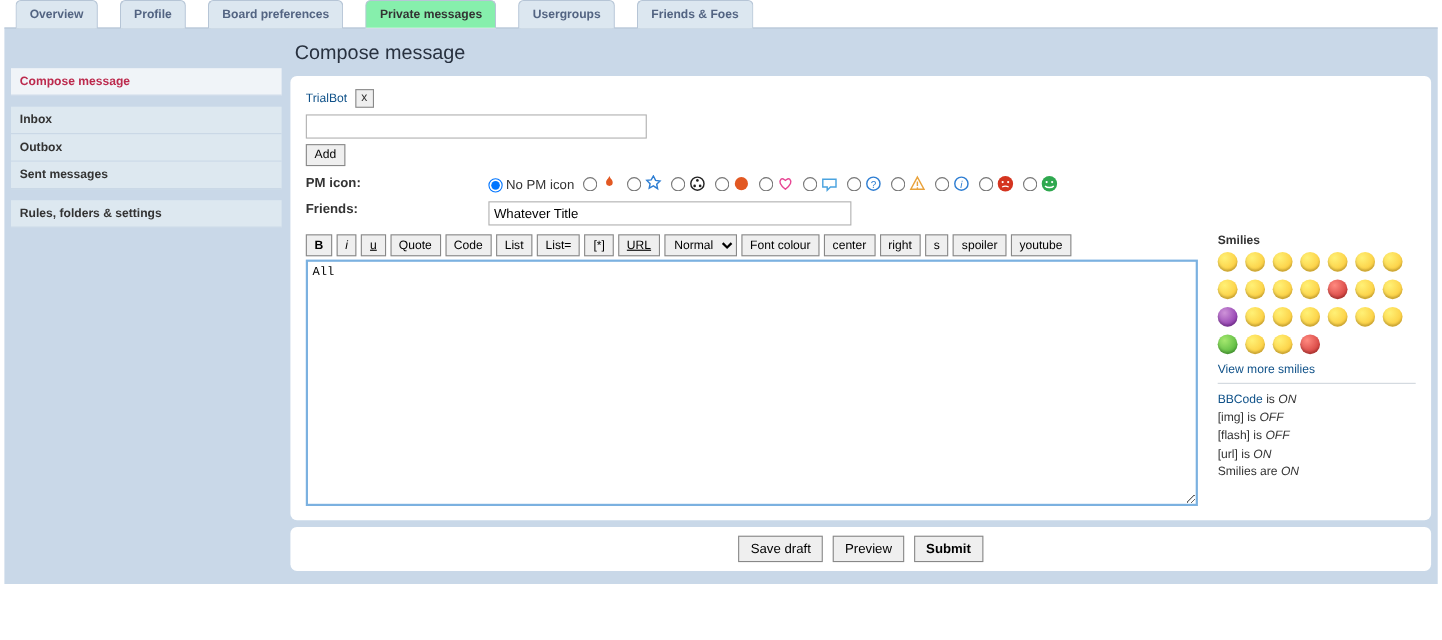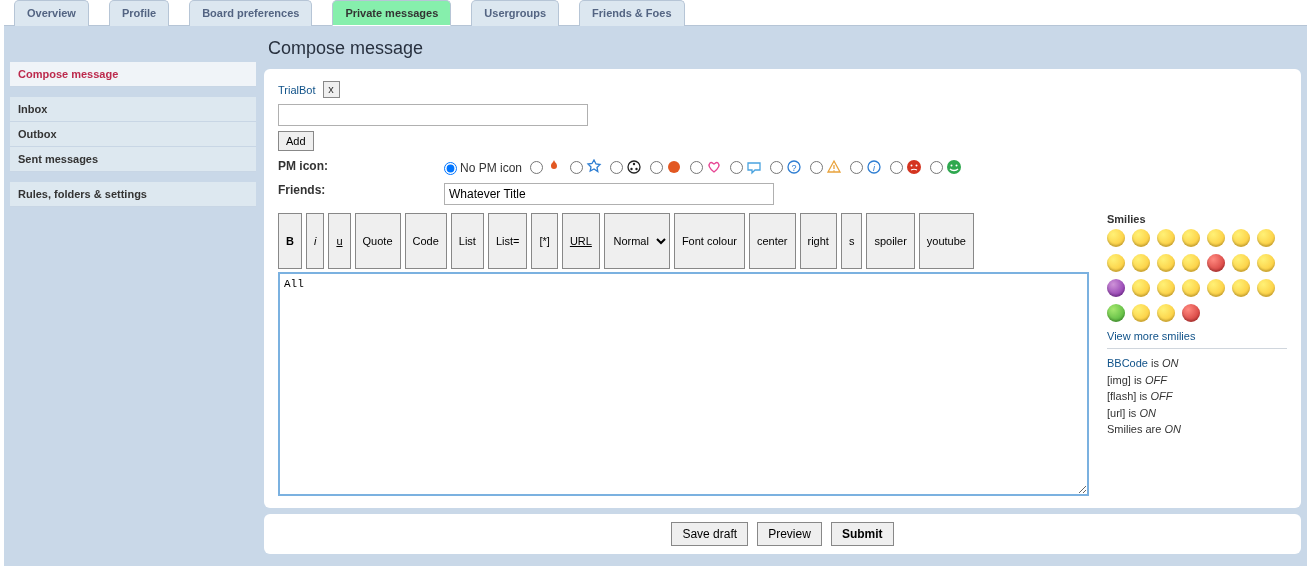--- a/index.html
+++ b/index.html
@@ -40,21 +40,21 @@
 
 .subject-input { width: 330px; }
 
 .editor-area { display: flex; gap: 18px; }
 .editor-col { flex: 1; }
 .toolbar { display: flex; flex-wrap: wrap; gap: 4px; margin-bottom: 3px; }
 .toolbar .tb { border: 1px solid #888; background: #efefef; padding: 3px 7px; font-size: 11px; cursor: pointer; font-family: inherit; }
 .toolbar .tb.b { font-weight: bold; }
 .toolbar .tb.i { font-style: italic; }
 .toolbar .tb.u { text-decoration: underline; }
-.toolbar select.tb { padding: 20px 4px; text-align: right; }
+.toolbar select.tb { padding: 2px 4px; }
 
 .msg-text { width: 100%; height: 224px; border: 2px solid #7bb1e0; padding: 4px; font-family: Liberation Mono, monospace; font-size: 11px; resize: both; }
 
 .smilies-col { width: 180px; font-size: 11px; }
 .smilies-col h4 { font-size: 11px; font-weight: bold; color: #333; margin-bottom: 4px; }
 .smilies-grid { display: flex; flex-wrap: wrap; gap: 7px 7px; margin-bottom: 8px; }
 .smiley { width: 18px; height: 18px; border-radius: 50%; background: radial-gradient(circle at 35% 30%, #fff176, #fbc02d); box-shadow: inset 0 -2px 2px rgba(0,0,0,.2); cursor: pointer; position: relative; }
 .smiley.green { background: radial-gradient(circle at 35% 30%, #a5e86f, #3fa82f); }
 .smiley.red { background: radial-gradient(circle at 35% 30%, #ff8a80, #c62828); }
 .smiley.purple { background: radial-gradient(circle at 35% 30%, #ce93d8, #7b1fa2); }

